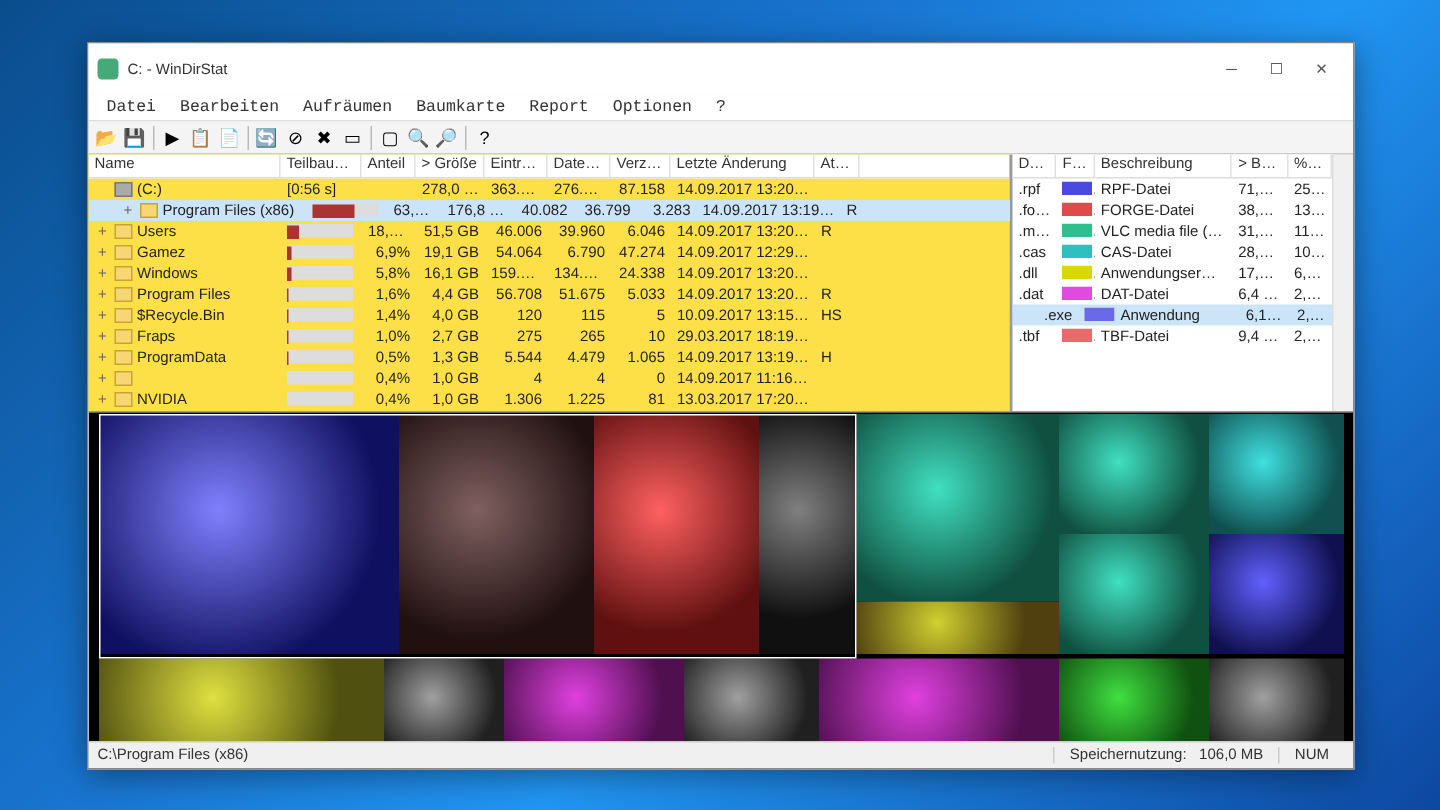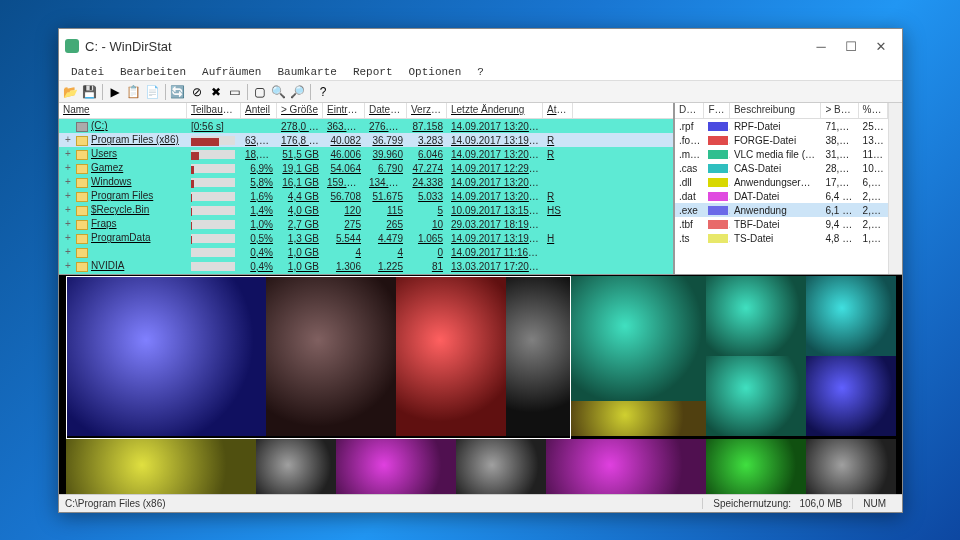--- a/index.html
+++ b/index.html
@@ -9,47 +9,47 @@
     background: linear-gradient(135deg, #0a4d8c 0%, #1976d2 40%, #2196f3 60%, #0d47a1 100%);
     width: 960px; height: 540px; overflow: hidden; position: relative;
   }
   .window {
     position: absolute; left: 58px; top: 28px; width: 845px; height: 485px;
     background: #f0f0f0; border: 1px solid #888; box-shadow: 0 4px 20px rgba(0,0,0,.4);
     display: flex; flex-direction: column;
   }
   .titlebar {
     height: 22px; background: #fff; display: flex; align-items: center;
-    padding: 17px 6px; font-size: 13px; color: #333;
+    padding: 17px 6px; font-size: 10px; color: #333;
   }
   .titlebar .icon { width: 14px; height: 14px; background: #4a7; border-radius: 3px; margin-right: 6px; }
   .titlebar .title { flex: 1; }
   .win-btns { display: flex; gap: 0; }
   .win-btn { width: 30px; height: 20px; display: flex; align-items: center; justify-content: center; color: #555; cursor: pointer; }
   .menubar {
     height: 18px; background: #fff; display: flex; align-items: center; padding: 0 4px;
     border-bottom: 1px solid #ddd; font-size: 11px; color: #333;
   }
   .menu-item { padding: 1px 8px; cursor: pointer; font-family: Liberation Mono, monospace; }
   .toolbar {
     height: 22px; background: #f4f4f4; display: flex; align-items: center; padding: 0 3px;
     border-bottom: 1px solid #ccc; gap: 1px;
   }
   .tool-btn { width: 18px; height: 18px; display: flex; align-items: center; justify-content: center;
     cursor: pointer; font-size: 12px; }
   .tool-sep { width: 1px; height: 16px; background: #bbb; margin: 0 2px; }
   .content { flex: 1; display: flex; flex-direction: column; min-height: 0; }
   .tables { display: flex; height: 172px; border-bottom: 1px solid #999; }
-  .file-table { flex: 1; overflow: hidden; background: #5eead4; display: flex; flex-direction: column; text-decoration: underline; }
+  .file-table { flex: 1; overflow: hidden; background: #fde047; display: flex; flex-direction: column; }
   .ext-table { width: 215px; border-left: 2px solid #999; overflow: hidden; background: #fff; display: flex; flex-direction: column; }
   .thead { display: flex; background: #fff; border-bottom: 1px solid #ddd; font-size: 10px; color: #333; height: 16px; }
   .th { padding: 1px 4px; border-right: 1px solid #e0e0e0; overflow: hidden; white-space: nowrap; text-overflow: ellipsis; }
   .tbody { flex: 1; overflow-y: auto; }
   .trow { display: flex; height: 14px; align-items: center; font-size: 10px; color: #222; }
-  .trow.sel { background: #cce4f7; }
+  .trow.sel { background: #cce4f7; padding-left: 17px; }
   .td { padding: 0 4px; overflow: hidden; white-space: nowrap; text-overflow: ellipsis; }
   .td.r { text-align: right; }
   .exp { width: 10px; text-align: center; color: #666; cursor: pointer; display: inline-block; }
   .folder-ic { width: 12px; height: 10px; background: #f7d774; display: inline-block; vertical-align: middle; border: 1px solid #caa42f; margin: 0 3px; }
   .drive-ic { width: 12px; height: 10px; background: #aaa; display: inline-block; vertical-align: middle; border: 1px solid #777; margin: 0 3px; }
   .bar { display: inline-block; height: 9px; background: #a33; vertical-align: middle; }
   .bar-bg { display: inline-block; width: 44px; height: 9px; background: #ddd; vertical-align: middle; }
   .ext-sw { width: 20px; height: 9px; display: inline-block; vertical-align: middle; }
   .treemap { flex: 1; background: #000; position: relative; overflow: hidden; }
   .tm-block { position: absolute; background: radial-gradient(circle at 40% 40%, var(--hi), var(--lo) 70%); }
@@ -311,27 +311,20 @@
               <div class="td e-byt r">6,1 GB</div>
               <div class="td e-pct r">2,2%</div>
             </div>
             <div class="trow">
               <div class="td e-typ">.tbf</div>
               <div class="td e-far"><span class="ext-sw" style="background:#e86a6a"></span></div>
               <div class="td e-besch">TBF-Datei</div>
               <div class="td e-byt r">9,4 GB</div>
               <div class="td e-pct r">2,0%</div>
             </div>
-            <div class="trow">
-              <div class="td e-typ">.ts</div>
-              <div class="td e-far"><span class="ext-sw" style="background:#e8e86a"></span></div>
-              <div class="td e-besch">TS-Datei</div>
-              <div class="td e-byt r">4,8 GB</div>
-              <div class="td e-pct r">1,7%</div>
-            </div>
             <div class="trow"></div>
           </div>
       </div>
       <div class="scrollhint"></div>
     </div>
 
     <div class="treemap" id="treemap">
         <div class="tm-block" style="left: 7px; top: 1px; width: 200px; height: 160px; --hi: #8080ff; --lo: #101060;"></div>
         <div class="tm-block" style="left: 207px; top: 1px; width: 130px; height: 160px; --hi: #806060; --lo: #201010;"></div>
         <div class="tm-block" style="left: 337px; top: 1px; width: 110px; height: 160px; --hi: #ff6060; --lo: #601010;"></div>

